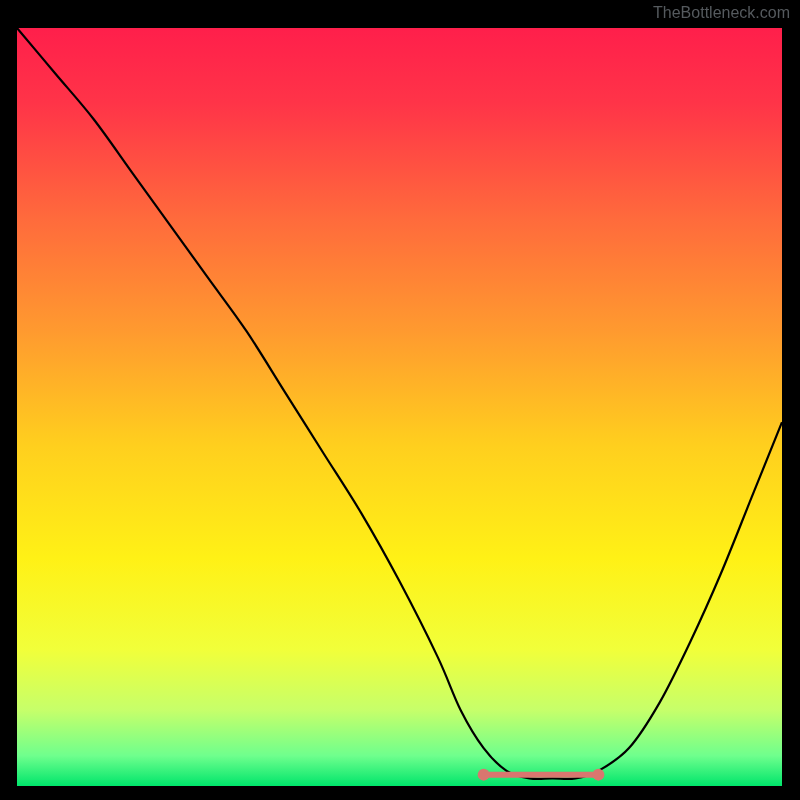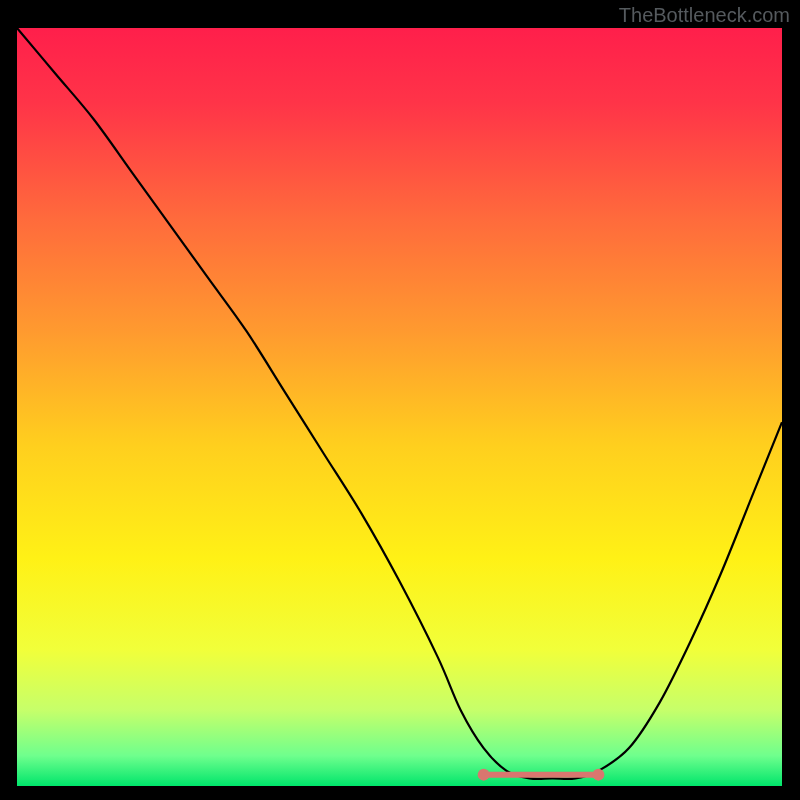--- a/index.html
+++ b/index.html
@@ -9,21 +9,21 @@
     height: 800px;
     background: #000;
     position: relative;
     font-family: Arial, sans-serif;
   }
   .watermark {
     position: absolute;
     top: 4px;
     right: 10px;
     color: #555a5e;
-    font-size: 20px;
+    font-size: 16px;
     font-weight: 500;
     z-index: 10;
   }
   .plot-wrap {
     position: absolute;
     left: 17px;
     top: 28px;
     width: 765px;
     height: 758px;
   }

